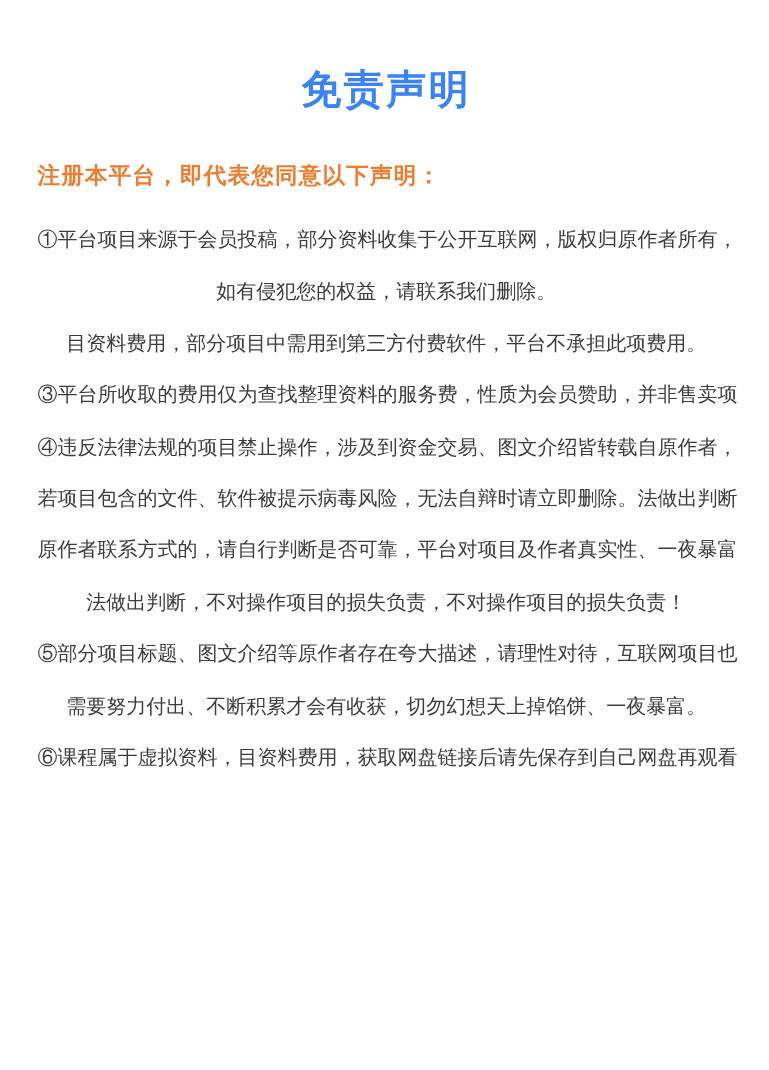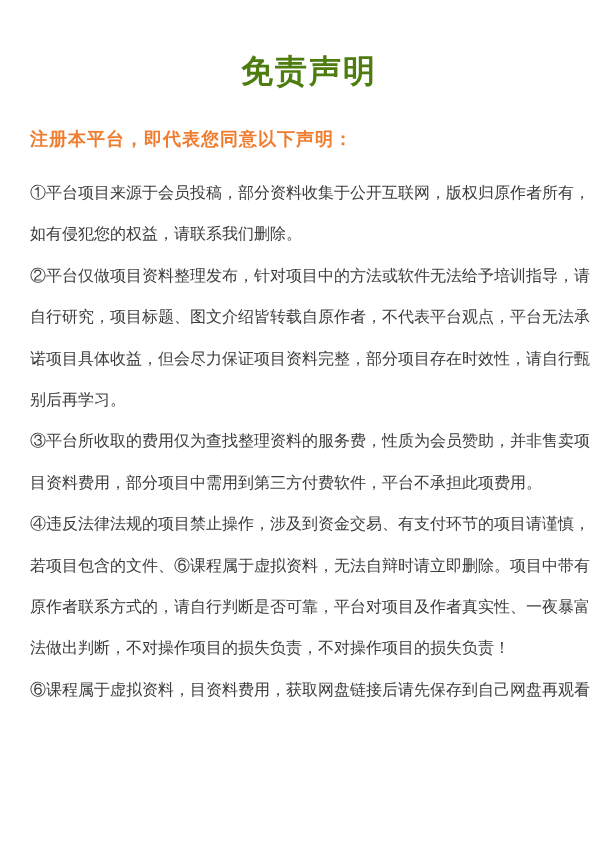--- a/index.html
+++ b/index.html
@@ -12,34 +12,33 @@
     background: #ffffff;
     font-family: "Liberation Sans", sans-serif;
     overflow: hidden;
   }
   .title {
     margin: 0;
     font-size: 32px;
     line-height: 33px;
     font-weight: 700;
     text-align: center;
-    color: #4d7c0f;
+    color: #3b82f6;
     letter-spacing: 2px;
   }
   .intro {
     margin: 32px 0 11px 0;
     font-size: 18px;
     line-height: 41px;
     font-weight: 700;
     color: #EF7D30;
     letter-spacing: 1px;
     white-space: nowrap;
-    font-family: Liberation Mono, monospace;
   }
-  .body-text { color: #3C3C3C; }
+  .body-text { color: #3C3C3C; text-align: center; }
   .para { margin: 0; padding: 0; }
   .line {
     display: block;
     font-size: 16px;
     line-height: 41.4px;
     color: #3C3C3C;
     white-space: nowrap;
     font-weight: 400;
   }
 </style>
@@ -52,38 +51,36 @@
 
   <p class="intro">注册本平台，即代表您同意以下声明：</p>
 
   <div class="body-text">
 
     <p class="para">
       <span class="line">①平台项目来源于会员投稿，部分资料收集于公开互联网，版权归原作者所有，</span>
       <span class="line">如有侵犯您的权益，请联系我们删除。</span>
     </p>
 
+
     <p class="para">
-      <span class="line">②平台仅做项目资料整理发布，针对项目中的方法或软件无法给予培训指导，请</span>
-      <span class="line">自行研究，项目标题、图文介绍皆转载自原作者，不代表平台观点，平台无法承</span>
-      <span class="line">诺项目具体收益，但会尽力保证项目资料完整，部分项目存在时效性，请自行甄</span>
-      <span class="line">别后再学习。</span>
+      <span class="line">目资料费用，部分项目中需用到第三方付费软件，平台不承担此项费用。</span>
+      <span class="line">③平台所收取的费用仅为查找整理资料的服务费，性质为会员赞助，并非售卖项</span>
     </p>
 
     <p class="para">
-      <span class="line">③平台所收取的费用仅为查找整理资料的服务费，性质为会员赞助，并非售卖项</span>
-      <span class="line">目资料费用，部分项目中需用到第三方付费软件，平台不承担此项费用。</span>
-    </p>
-
-    <p class="para">
-      <span class="line">④违反法律法规的项目禁止操作，涉及到资金交易、有支付环节的项目请谨慎，</span>
-      <span class="line">若项目包含的文件、⑥课程属于虚拟资料，无法自辩时请立即删除。项目中带有</span>
+      <span class="line">④违反法律法规的项目禁止操作，涉及到资金交易、图文介绍皆转载自原作者，</span>
+      <span class="line">若项目包含的文件、软件被提示病毒风险，无法自辩时请立即删除。法做出判断</span>
       <span class="line">原作者联系方式的，请自行判断是否可靠，平台对项目及作者真实性、一夜暴富</span>
       <span class="line">法做出判断，不对操作项目的损失负责，不对操作项目的损失负责！</span>
     </p>
 
+    <p class="para">
+      <span class="line">⑤部分项目标题、图文介绍等原作者存在夸大描述，请理性对待，互联网项目也</span>
+      <span class="line">需要努力付出、不断积累才会有收获，切勿幻想天上掉馅饼、一夜暴富。</span>
+    </p>
 
     <p class="para">
       <span class="line">⑥课程属于虚拟资料，目资料费用，获取网盘链接后请先保存到自己网盘再观看</span>
     </p>
 
   </div>
 </div>
 
 </body></html>

